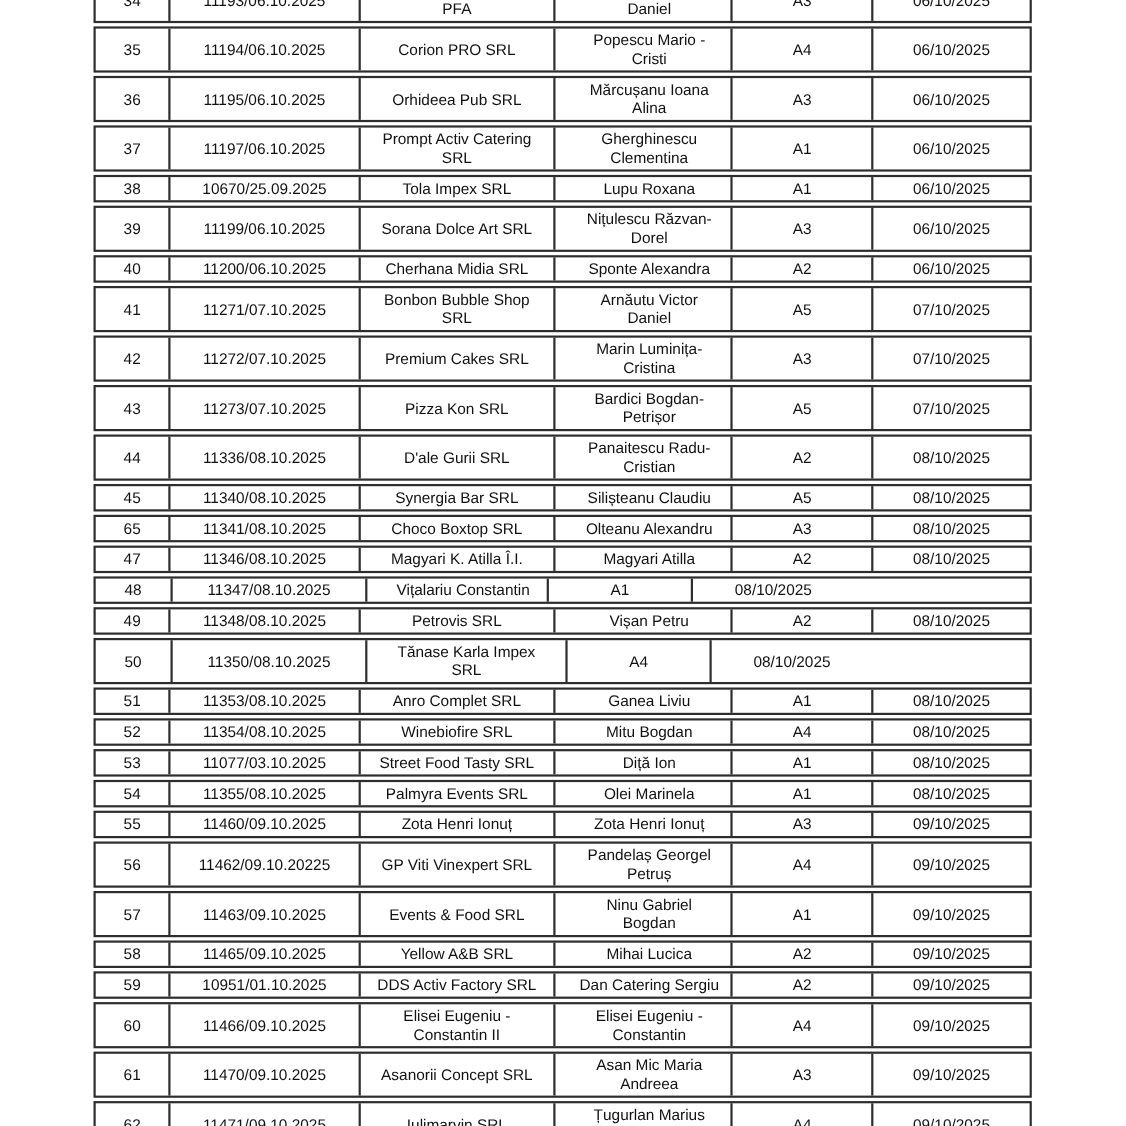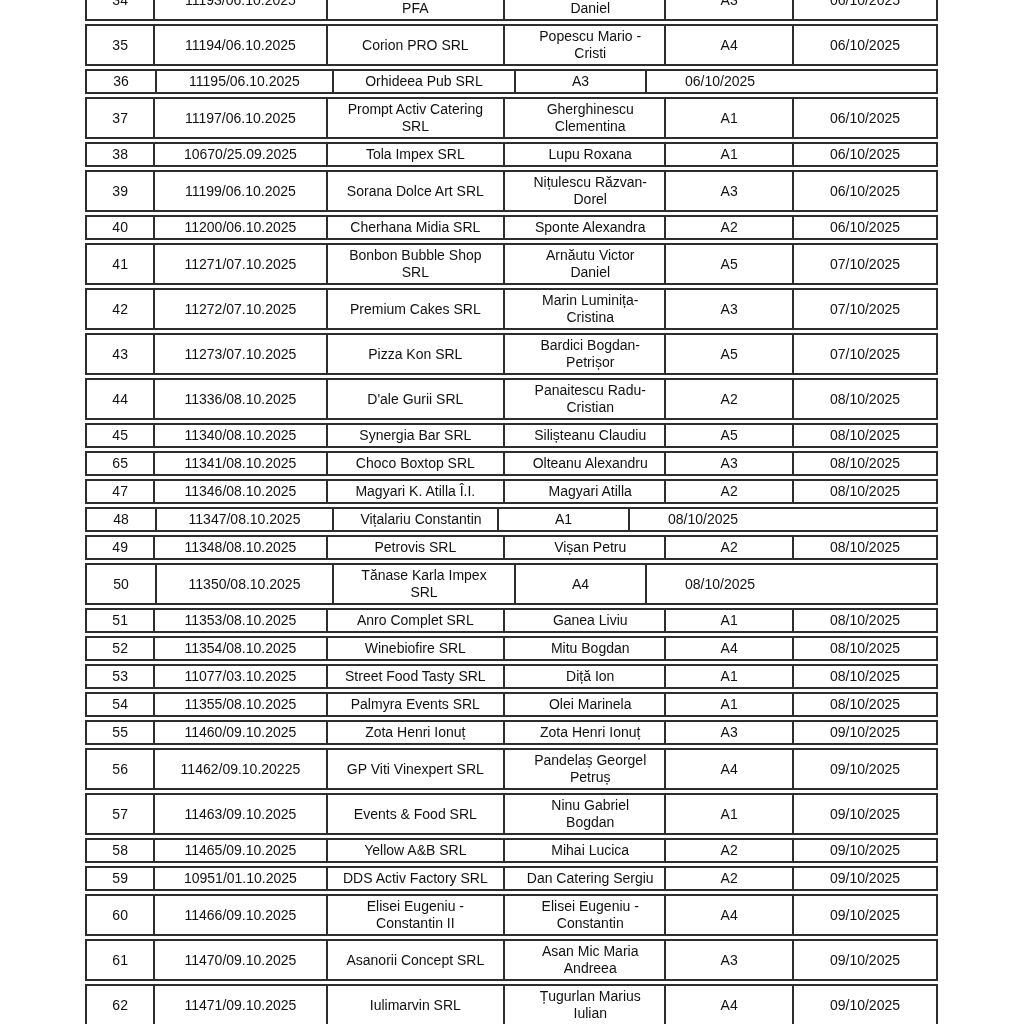--- a/index.html
+++ b/index.html
@@ -70,20 +70,21 @@
     <div class="cell c-name">Corion PRO SRL</div>
     <div class="cell c-rep">Popescu Mario - Cristi</div>
     <div class="cell c-cls">A4</div>
     <div class="cell c-date">06/10/2025</div>
   </div>
 
   <div class="row">
     <div class="cell c-no">36</div>
     <div class="cell c-reg">11195/06.10.2025</div>
     <div class="cell c-name">Orhideea Pub SRL</div>
+    <div class="cell c-rep">Mărcușanu Ioana Alina</div>
     <div class="cell c-cls">A3</div>
     <div class="cell c-date">06/10/2025</div>
   </div>
 
   <div class="row">
     <div class="cell c-no">37</div>
     <div class="cell c-reg">11197/06.10.2025</div>
     <div class="cell c-name">Prompt Activ Catering SRL</div>
     <div class="cell c-rep">Gherghinescu Clementina</div>
     <div class="cell c-cls">A1</div>

